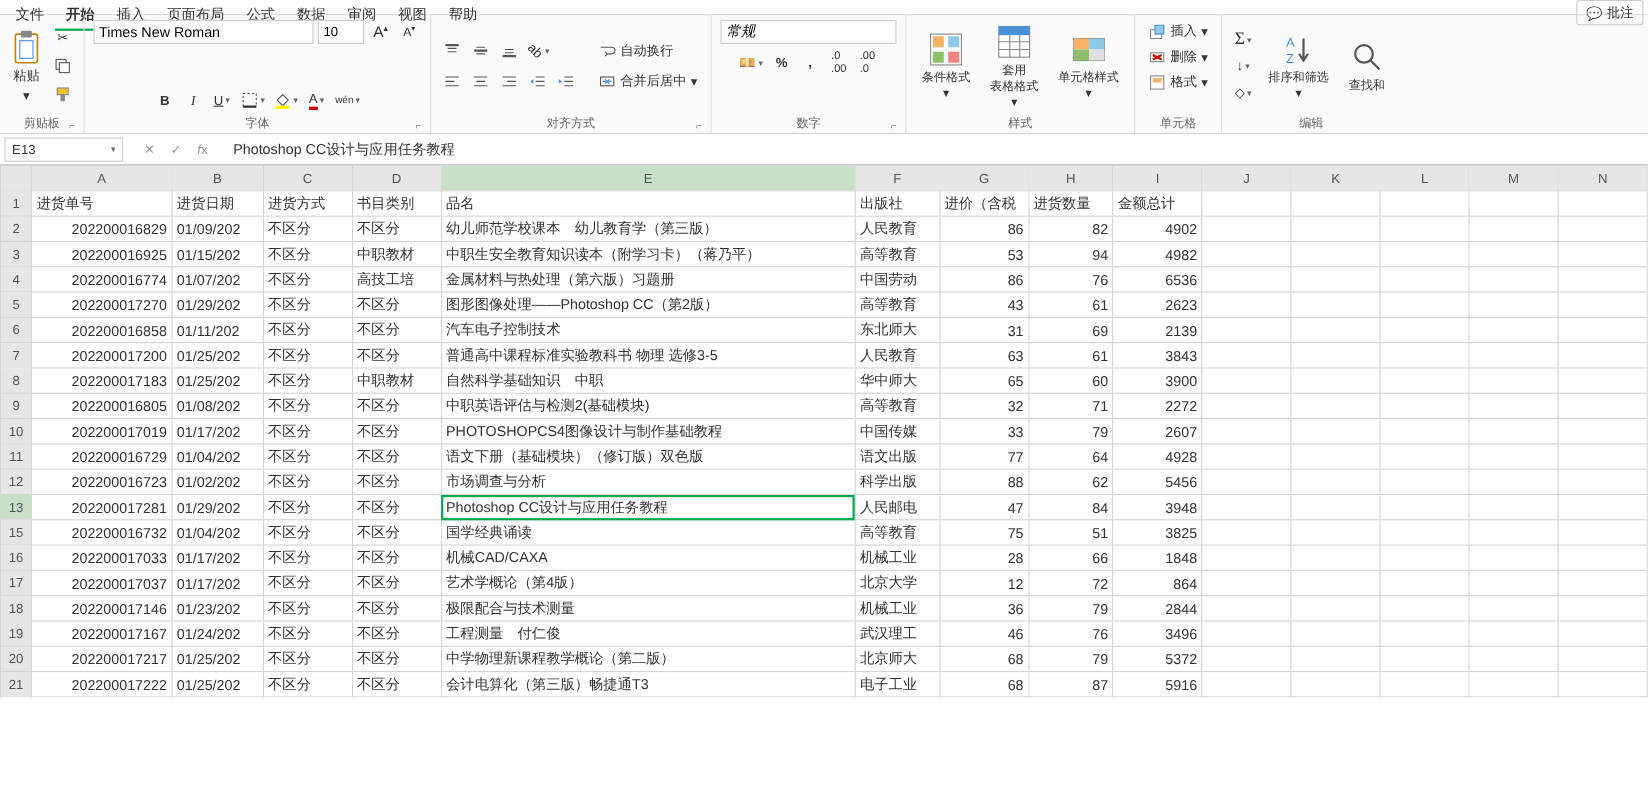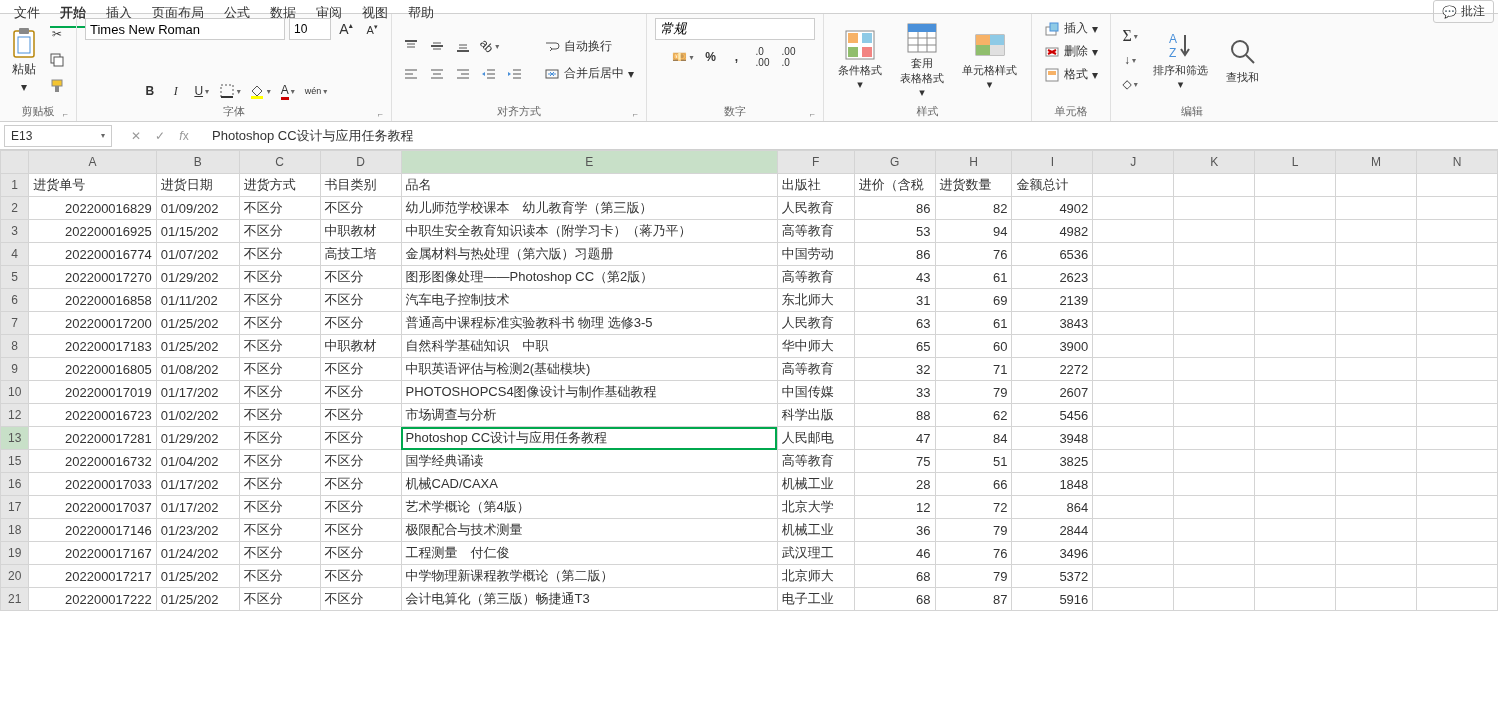--- a/index.html
+++ b/index.html
@@ -587,20 +587,37 @@
           <td class="cG num">33</td>
           <td class="cH num">79</td>
           <td class="cI num">2607</td>
           <td class="cJ"></td>
           <td class="cK"></td>
           <td class="cL"></td>
           <td class="cM"></td>
           <td class="cN"></td>
         </tr>
         <tr>
+          <th class="row-header">11</th>
+          <td class="cA num">202200016729</td>
+          <td class="cB">01/04/202</td>
+          <td class="cC">不区分</td>
+          <td class="cD">不区分</td>
+          <td class="cE">语文下册（基础模块）（修订版）双色版</td>
+          <td class="cF">语文出版</td>
+          <td class="cG num">77</td>
+          <td class="cH num">64</td>
+          <td class="cI num">4928</td>
+          <td class="cJ"></td>
+          <td class="cK"></td>
+          <td class="cL"></td>
+          <td class="cM"></td>
+          <td class="cN"></td>
+        </tr>
+        <tr>
           <th class="row-header">12</th>
           <td class="cA num">202200016723</td>
           <td class="cB">01/02/202</td>
           <td class="cC">不区分</td>
           <td class="cD">不区分</td>
           <td class="cE">市场调查与分析</td>
           <td class="cF">科学出版</td>
           <td class="cG num">88</td>
           <td class="cH num">62</td>
           <td class="cI num">5456</td>

